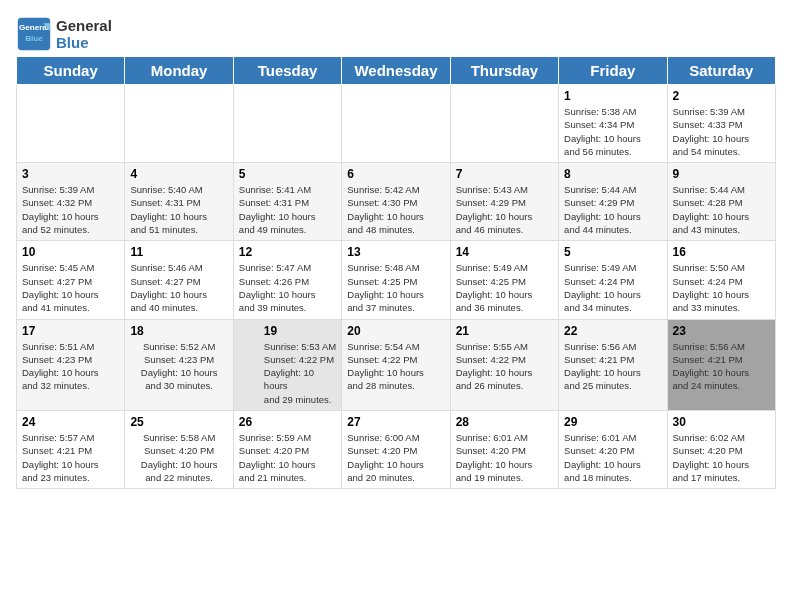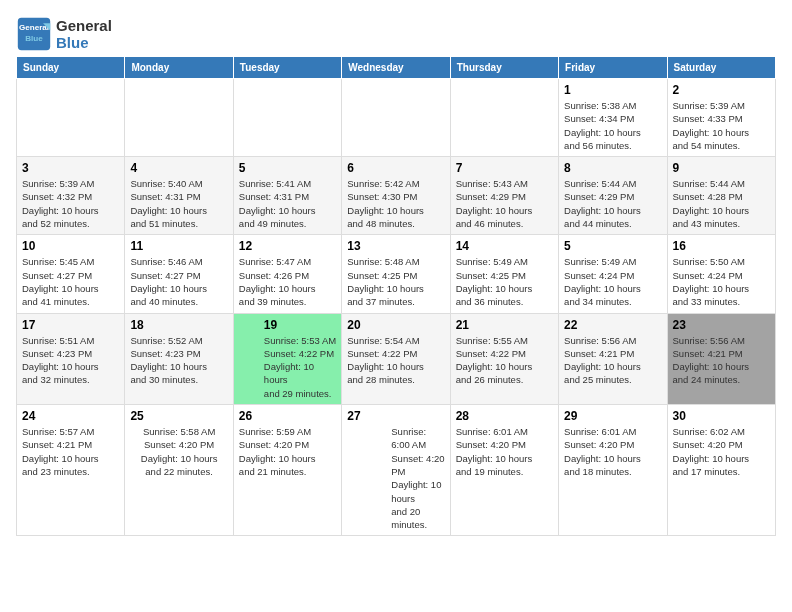--- a/index.html
+++ b/index.html
@@ -37,23 +37,23 @@
       margin-top: 2px;
     }
     .calendar {
       width: 100%;
       border-collapse: collapse;
       font-size: 10px;
     }
     .calendar th {
       background-color: #3579b8;
       color: #fff;
-      text-align: left;
+      text-align: center;
       padding: 5px 6px;
-      font-size: 10px;
+      font-size: 15px;
       font-weight: bold;
       border: 1px solid #fff;
     }
     .calendar td {
       vertical-align: top;
       padding: 4px 5px;
       border: 1px solid #ddd;
       width: 108px;
       min-height: 80px;
       background: #fff;
@@ -233,26 +233,26 @@
       <tr>
         <td style="background: rgb(245, 245, 245);">
           <span class="day-num">17</span>
           <div class="day-info" style="white-space: pre-line;">Sunrise: 5:51 AM
 Sunset: 4:23 PM
 Daylight: 10 hours
 and 32 minutes.</div>
         </td>
         <td style="background: rgb(245, 245, 245);">
           <span class="day-num">18</span>
-          <div class="day-info" style="white-space: pre-line;">Sunrise: 5:52 AM
+          <div class="day-info" style="white-space: pre-line; text-align: center;">Sunrise: 5:52 AM
 Sunset: 4:23 PM
 Daylight: 10 hours
 and 30 minutes.</div>
         </td>
-        <td style="background: #86efac; padding-left: 30px;">
+        <td style="background: #e5e5e5; padding-left: 30px;">
           <span class="day-num">19</span>
           <div class="day-info" style="white-space: pre-line;">Sunrise: 5:53 AM
 Sunset: 4:22 PM
 Daylight: 10 hours
 and 29 minutes.</div>
         </td>
         <td style="background: rgb(245, 245, 245);">
           <span class="day-num">20</span>
           <div class="day-info" style="white-space: pre-line;">Sunrise: 5:54 AM
 Sunset: 4:22 PM
@@ -298,21 +298,21 @@
         </td>
         <td>
           <span class="day-num">26</span>
           <div class="day-info" style="white-space: pre-line;">Sunrise: 5:59 AM
 Sunset: 4:20 PM
 Daylight: 10 hours
 and 21 minutes.</div>
         </td>
         <td>
           <span class="day-num">27</span>
-          <div class="day-info" style="white-space: pre-line; margin-left: 44px;">Sunrise: 6:00 AM
+          <div class="day-info" style="white-space: pre-line;">Sunrise: 6:00 AM
 Sunset: 4:20 PM
 Daylight: 10 hours
 and 20 minutes.</div>
         </td>
         <td>
           <span class="day-num">28</span>
           <div class="day-info" style="white-space: pre-line;">Sunrise: 6:01 AM
 Sunset: 4:20 PM
 Daylight: 10 hours
 and 19 minutes.</div>

